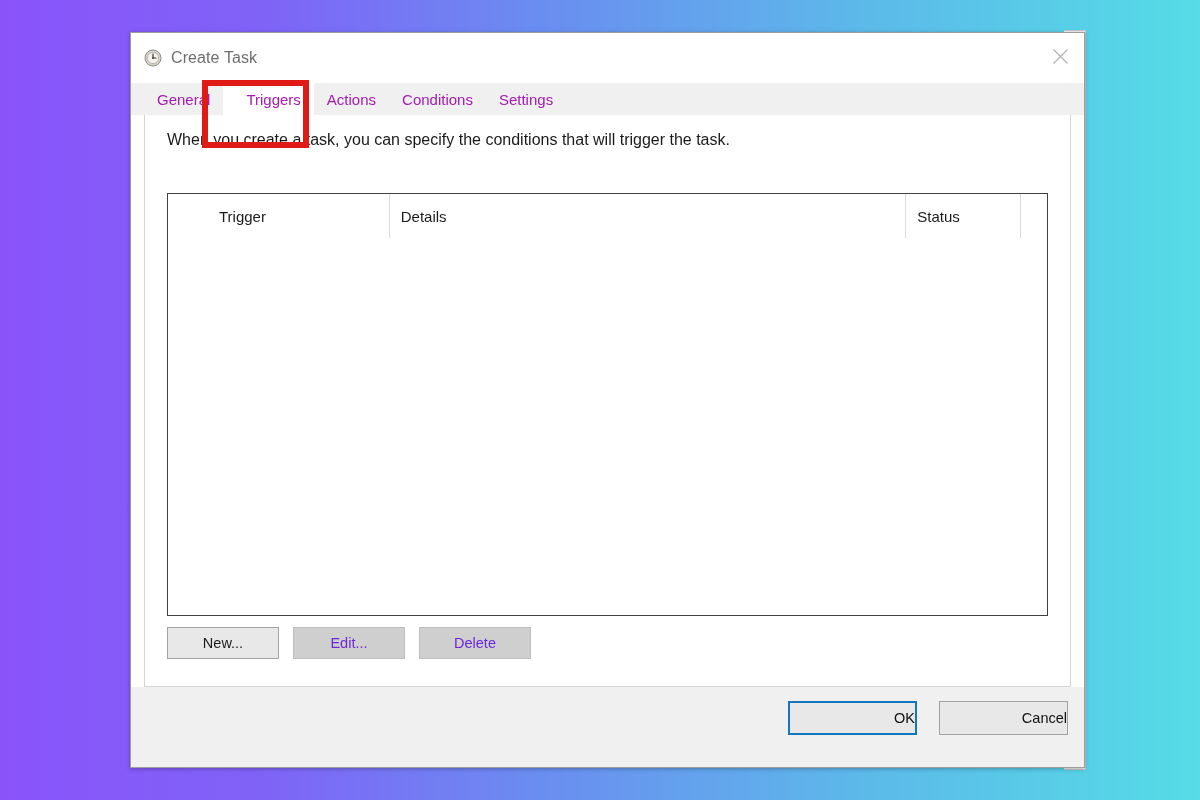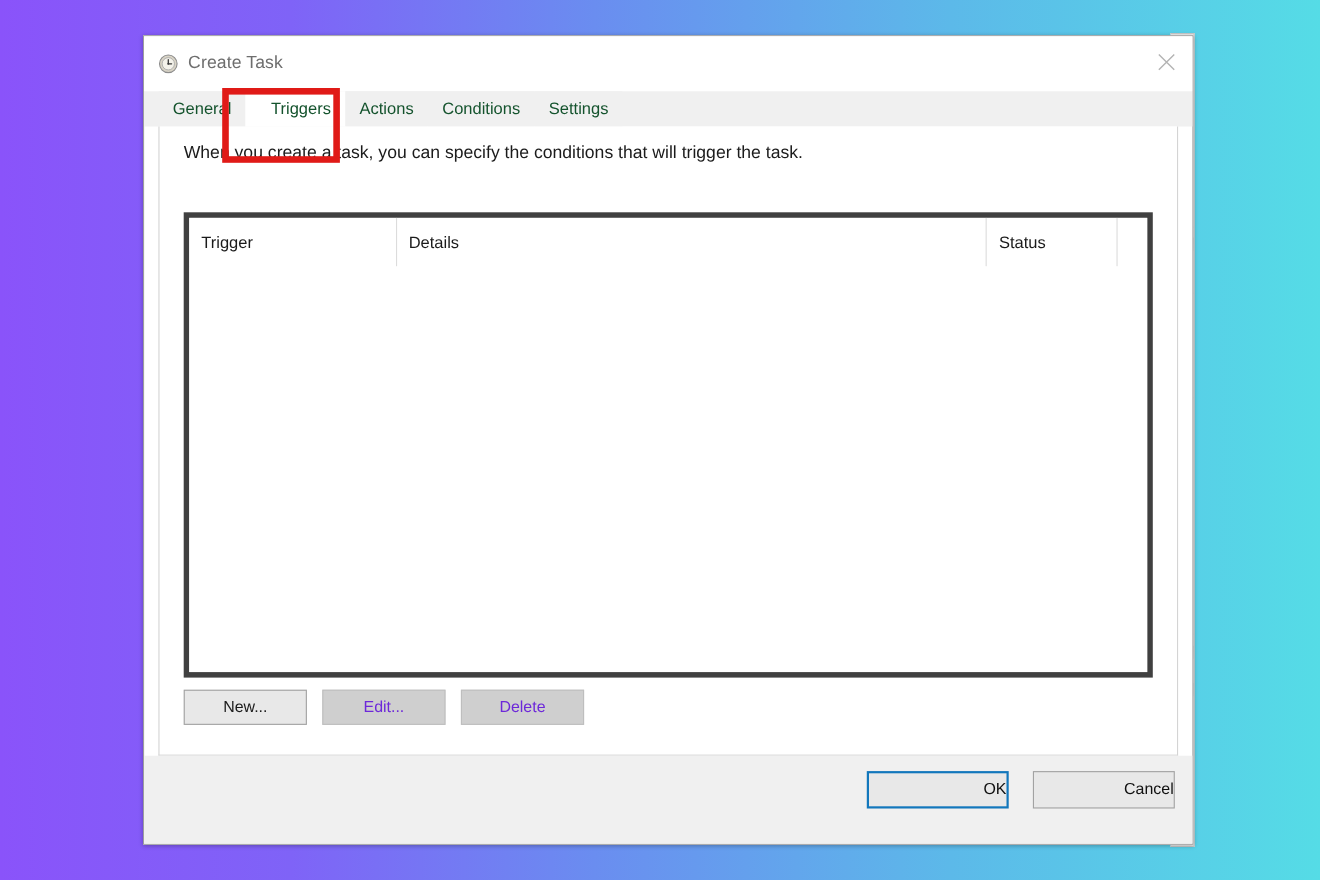--- a/index.html
+++ b/index.html
@@ -101,21 +101,21 @@
     padding-left: 13px;
     flex: 0 0 auto;
     position: relative;
   }
   .tab {
     height: 32px;
     padding: 0 13px;
     display: flex;
     align-items: center;
     font-size: 15px;
-    color: #14532d;
+    color: #a21caf;
     background: #f0f0f0;
     cursor: default;
     white-space: nowrap;
   }
   .tab.selected {
     background: #ffffff;
     padding-left: 23px;
   }
 
   
@@ -137,23 +137,24 @@
     white-space: nowrap;
   }
 
   
   #listview {
     position: absolute;
     left: 22px;
     top: 78px;
     width: 881px;
     height: 423px;
-    border: 5px solid #404040;
+    border: 1px solid #404040;
     background: #ffffff;
     overflow: hidden;
+    padding-left: 40px;
   }
   #list-header {
     display: flex;
     height: 44px;
     background: #ffffff;
   }
   .col-head {
     display: flex;
     align-items: center;
     font-size: 15px;

